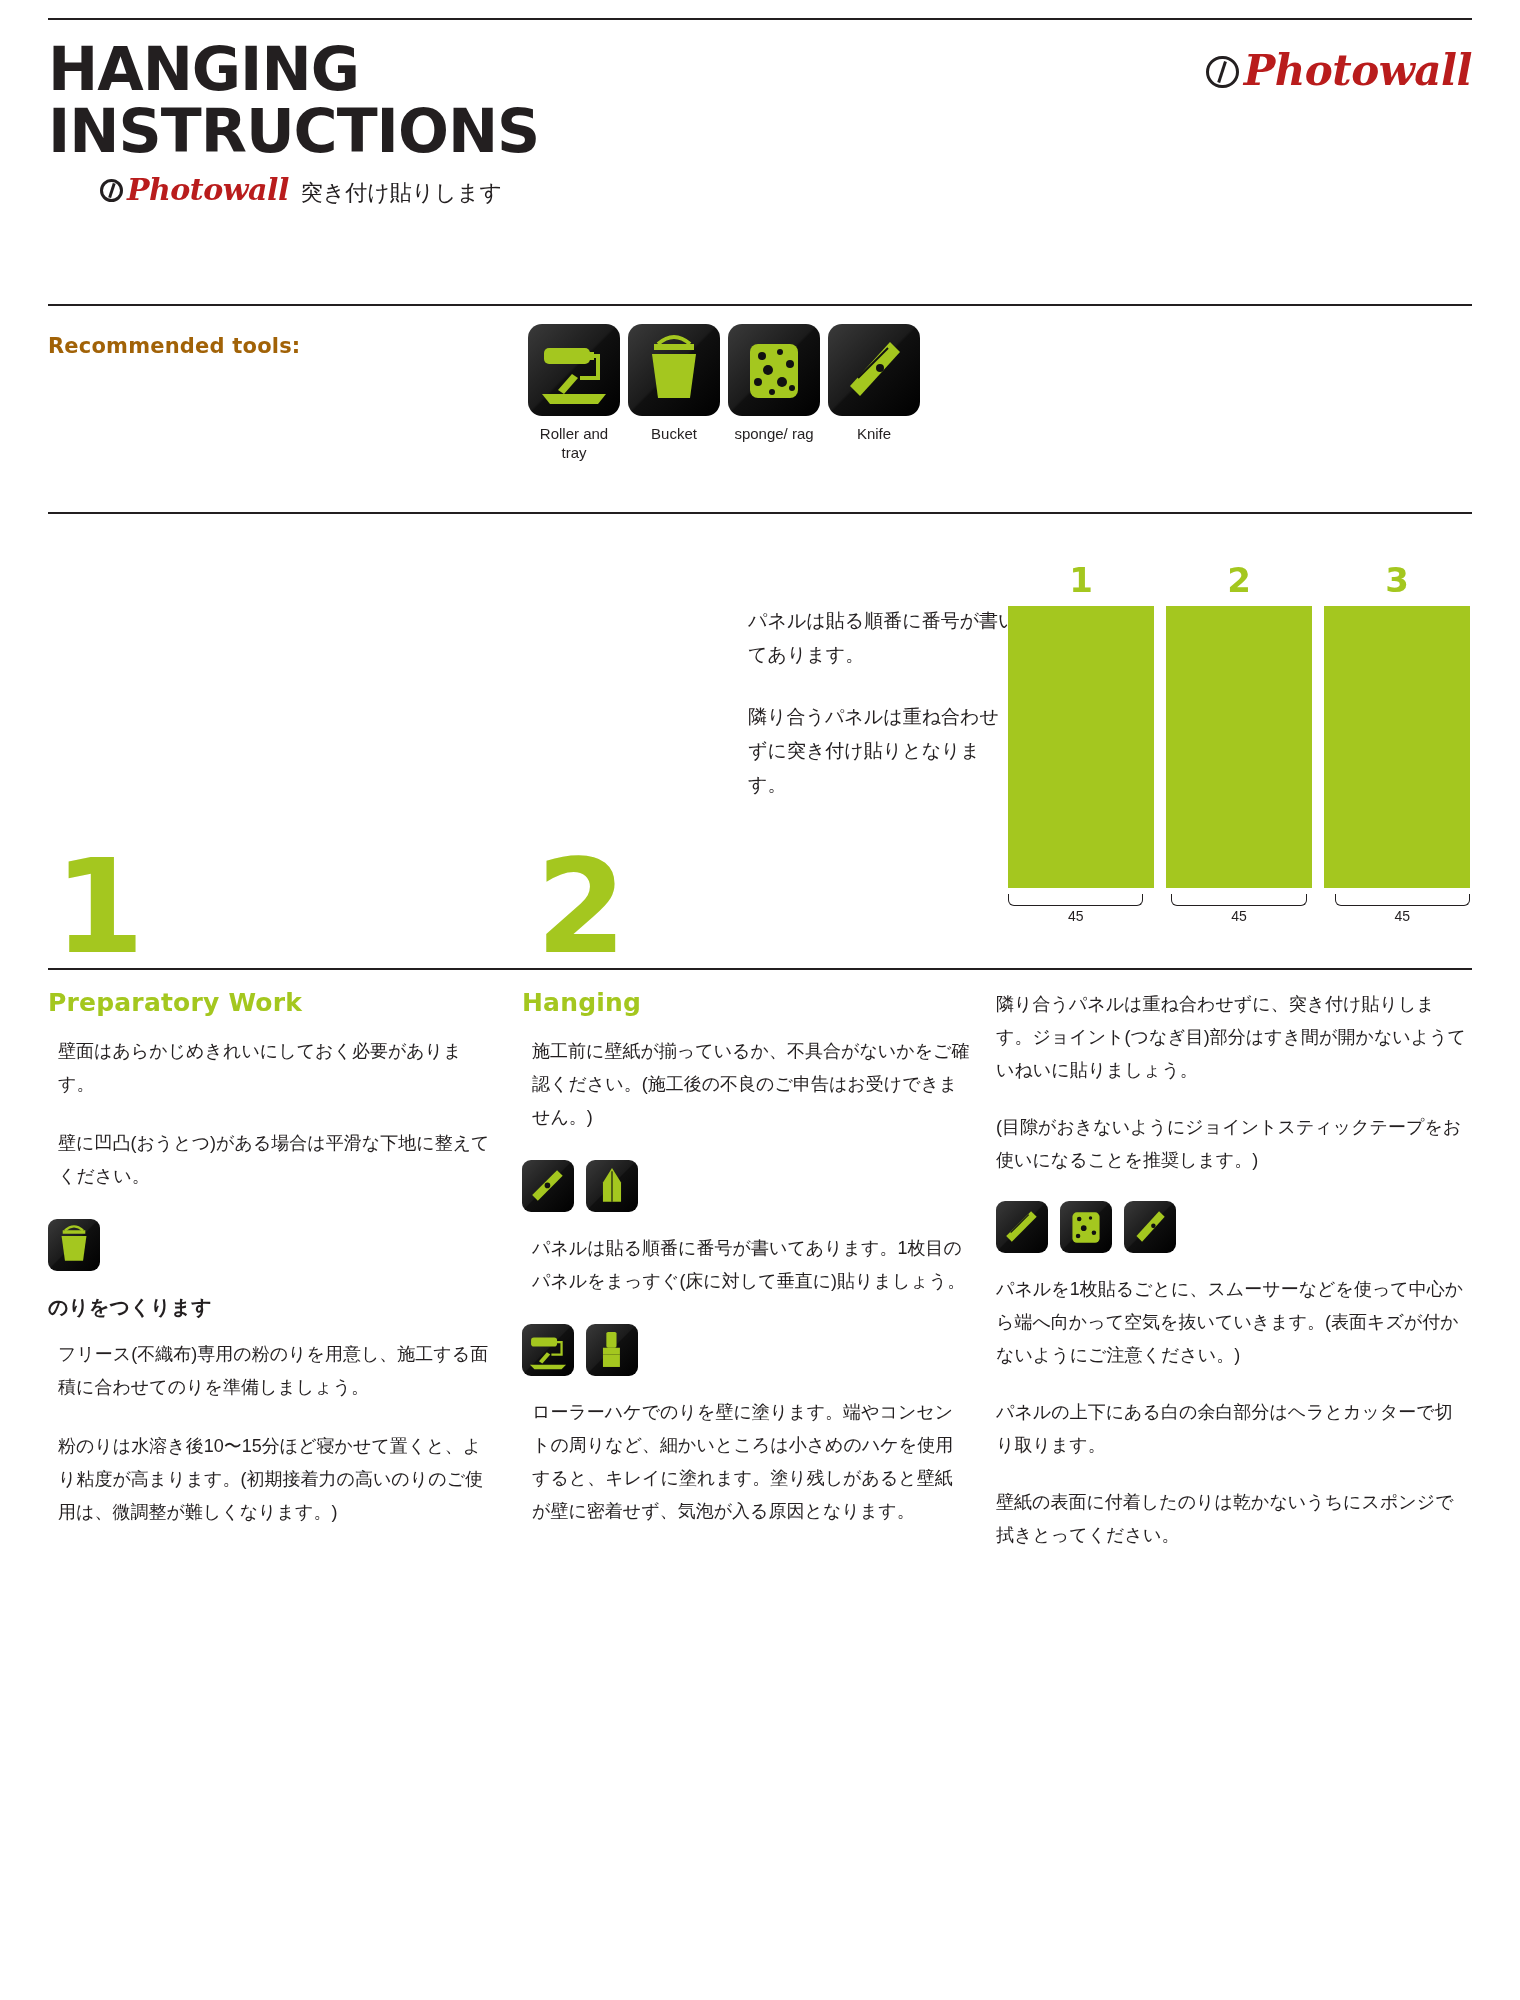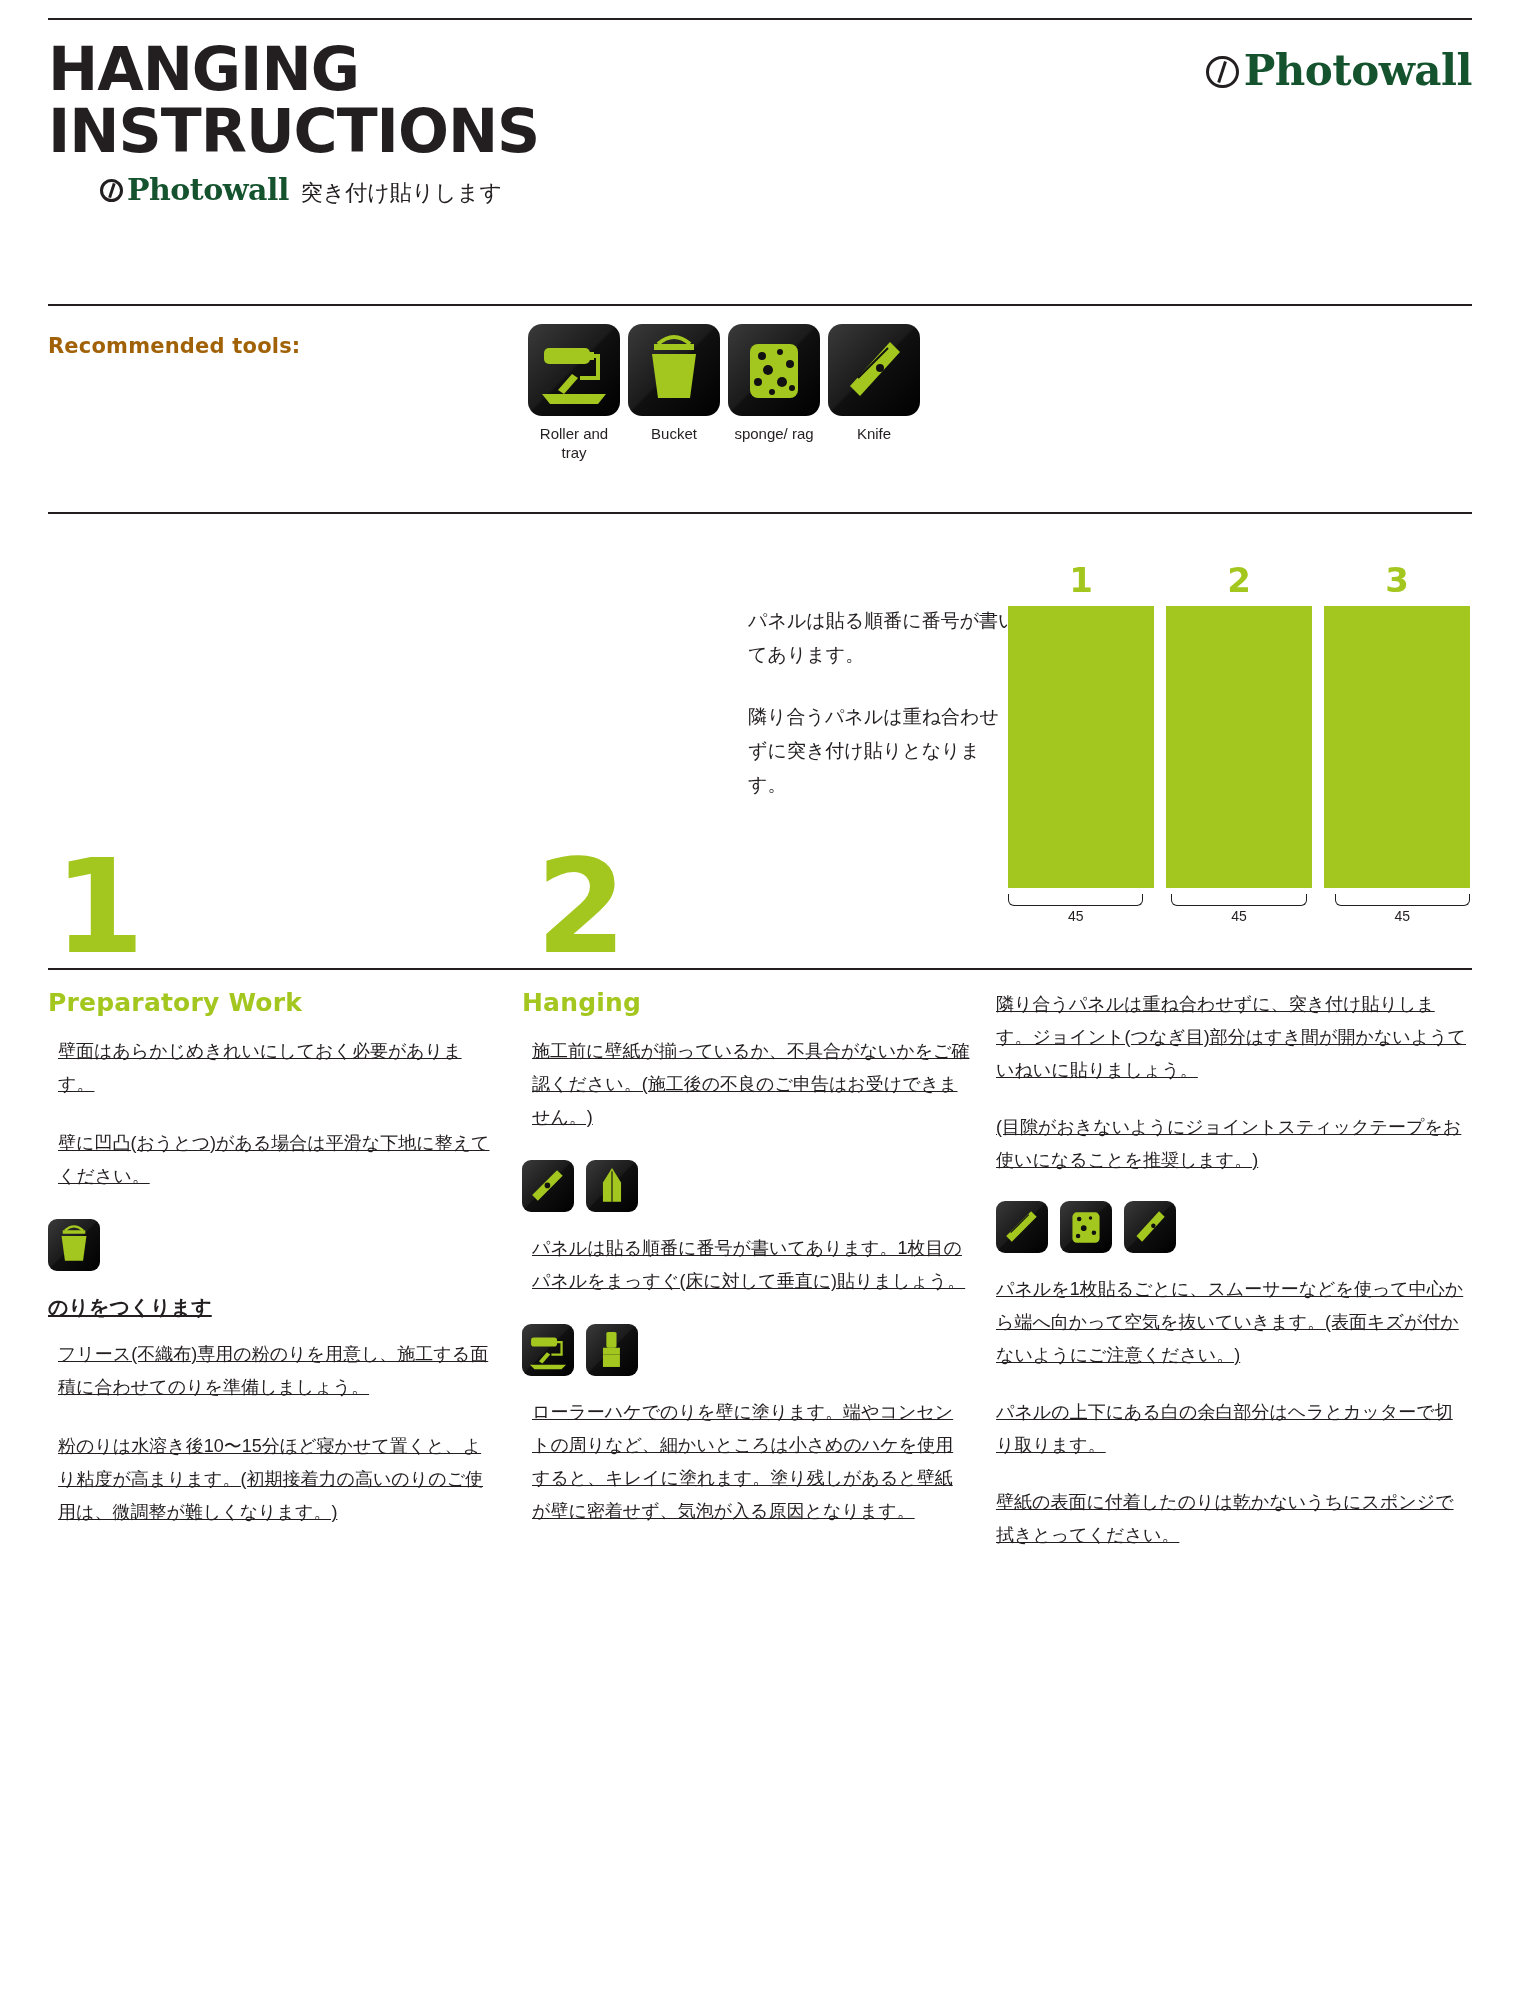--- a/index.html
+++ b/index.html
@@ -39,23 +39,24 @@
     font-weight: bold;
     font-size: 60px;
     line-height: 62px;
     letter-spacing: -1px;
     color: #231f20;
     margin: 0;
   }
   .title .l2 { display: block; }
   .brand-logo {
     font-family: "DejaVu Serif", serif;
+    font-style: italic;
     font-weight: bold;
     letter-spacing: -0.5px;
-    color: #14532d;
+    color: #b91c1c;
     white-space: nowrap;
   }
   .brand-mark {
     display: inline-block;
     border: 3px solid #231f20;
     border-radius: 50%;
     width: 0.78em;
     height: 0.78em;
     position: relative;
     margin-right: 0.12em;
@@ -232,21 +233,20 @@
     font-size: 25px;
     color: #a4c71f;
     margin: 0 0 18px 0;
     letter-spacing: 0.2px;
   }
   .col p {
     font-size: 18px;
     line-height: 33px;
     margin: 0 0 26px 0;
     color: #231f20;
-    text-decoration: underline;
   }
   .col p.indent { padding-left: 10px; }
   .col .bold {
     font-family: "DejaVu Sans", sans-serif;
     font-weight: bold;
     font-size: 20px;
     margin-bottom: 14px;
   }
   .inline-icons {
     display: flex;

